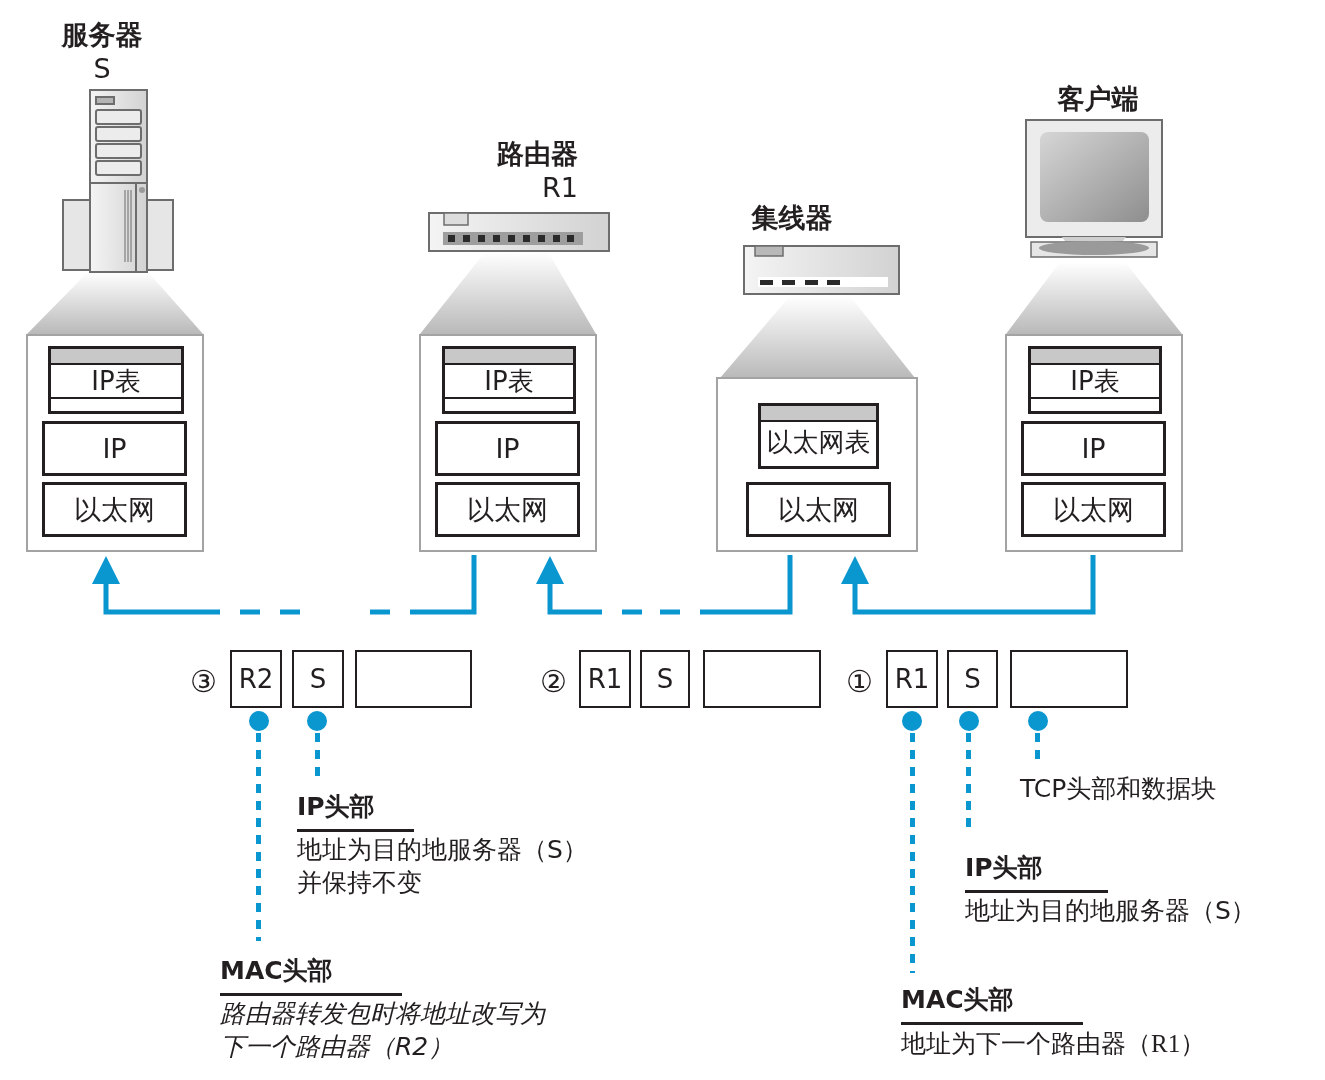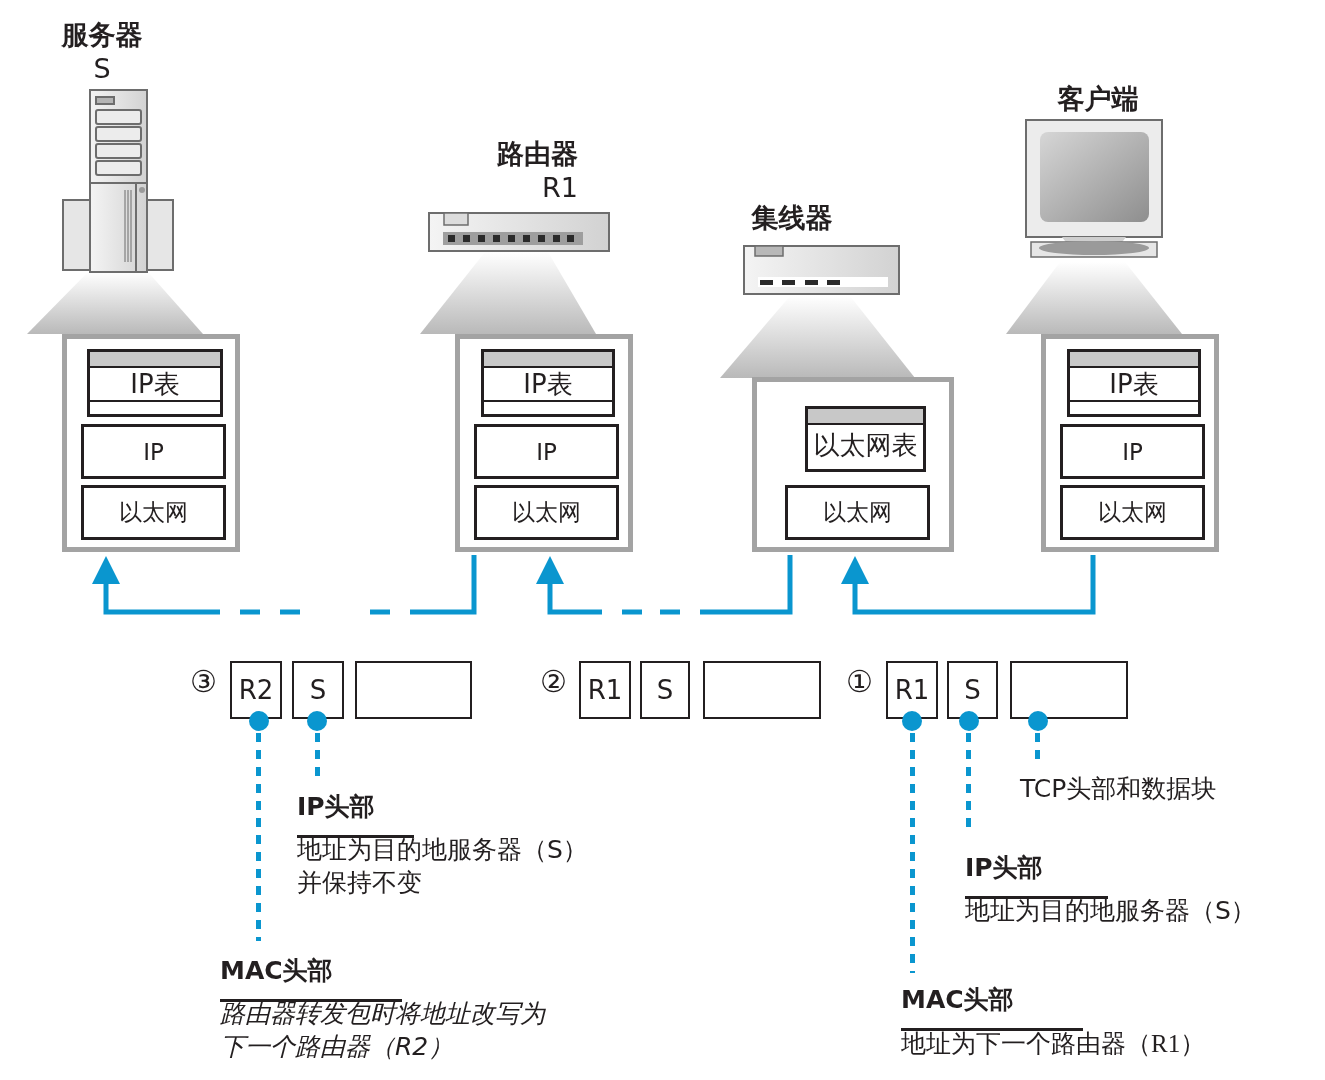--- a/index.html
+++ b/index.html
@@ -1,32 +1,32 @@
 <!DOCTYPE html>
 <html><head>
 <meta charset="utf-8">
 <style>
   html, body { margin: 0; padding: 0; background: #ffffff; }
   body { width: 1325px; height: 1080px; position: relative; overflow: hidden;
          font-family: "DejaVu Sans", "Liberation Sans", sans-serif; color: #231f20; }
   .title { position: absolute; font-weight: bold; font-size: 27px; text-align: center; line-height: 34px; }
-  .stack { position: absolute; border: 5px solid #a3a3a3; background: #fff; box-sizing: border-box; margin-left: 36px; }
+  .stack { position: absolute; border: 2px solid #a3a3a3; background: #fff; box-sizing: border-box; }
   .layer { position: absolute; border: 3px solid #231f20; background: #fff; box-sizing: border-box;
-           font-size: 23px; display: flex; align-items: center; justify-content: center; }
+           font-size: 27px; display: flex; align-items: center; justify-content: center; }
   .iptable { position: absolute; border: 3px solid #231f20; background: #fff; box-sizing: border-box; }
   .iptable .hdr { position: absolute; left: 0; right: 0; top: 0; height: 14px; background: #c8c8c8; border-bottom: 2px solid #231f20; }
   .iptable .foot { position: absolute; left: 0; right: 0; bottom: 12px; height: 0; border-top: 2px solid #231f20; }
   .iptable .lbl { position: absolute; left: 0; right: 0; top: 16px; text-align: center; font-size: 26px; line-height: 32px; }
   .frame { position: absolute; border: 2px solid #231f20; background: #fff; box-sizing: border-box;
-           font-size: 26px; display: flex; align-items: center; justify-content: center; margin-top: 11px; }
+           font-size: 26px; display: flex; align-items: center; justify-content: center; }
   .num { position: absolute; font-size: 30px; line-height: 30px; }
   .dot { position: absolute; width: 20px; height: 20px; border-radius: 50%; background: #0a96cf; }
   .vdash { position: absolute; width: 5px;
            background: repeating-linear-gradient(to bottom, #0a96cf 0 9px, transparent 9px 17px); }
-  .note-h { position: absolute; font-weight: bold; font-size: 25px; line-height: 30px; border-bottom: 3px solid #231f20; padding-bottom: 13px; }
+  .note-h { position: absolute; font-weight: bold; font-size: 25px; line-height: 30px; border-bottom: 3px solid #231f20; padding-bottom: 7px; }
   .note-t { position: absolute; font-size: 25px; line-height: 33px; white-space: pre; }
   svg { position: absolute; left: 0; top: 0; }
 </style>
 </head>
 <body>
 
 <svg width="1325" height="1080">
   <defs>
     <linearGradient id="coneg" x1="0" y1="0" x2="0" y2="1">
       <stop offset="0" stop-color="#ffffff"></stop>
@@ -148,21 +148,21 @@
   <div class="iptable" style="left:21px; top:10px; width:134px; height:68px;">
     <div class="hdr"></div>
       <div class="foot"></div>
     <div class="lbl">IP表</div>
   </div>
   <div class="layer" style="left:14px; top:85px; width:145px; height:55px;">IP</div>
   <div class="layer" style="left:14px; top:146px; width:145px; height:55px;">以太网</div>
 </div>
 
 <div class="stack" style="left:716px; top:377px; width:202px; height:175px;">
-  <div class="iptable" style="left:48px; top:24px; width:121px; height:66px;">
+  <div class="iptable" style="left:40px; top:24px; width:121px; height:66px;">
     <div class="hdr"></div>
     <div class="lbl" style="top:20px;">以太网表</div>
   </div>
   <div class="layer" style="left:28px; top:103px; width:145px; height:55px;">以太网</div>
 </div>
 
 <div class="stack" style="left:1005px; top:334px; width:178px; height:218px;">
   <div class="iptable" style="left:21px; top:10px; width:134px; height:68px;">
     <div class="hdr"></div>
       <div class="foot"></div>

